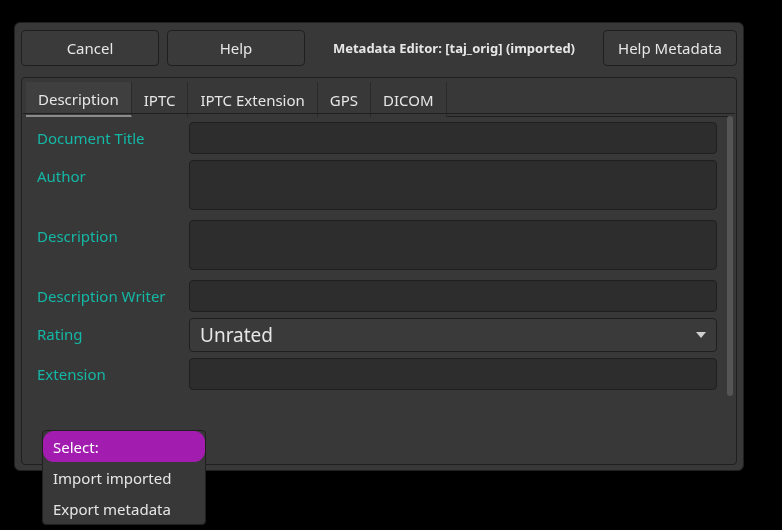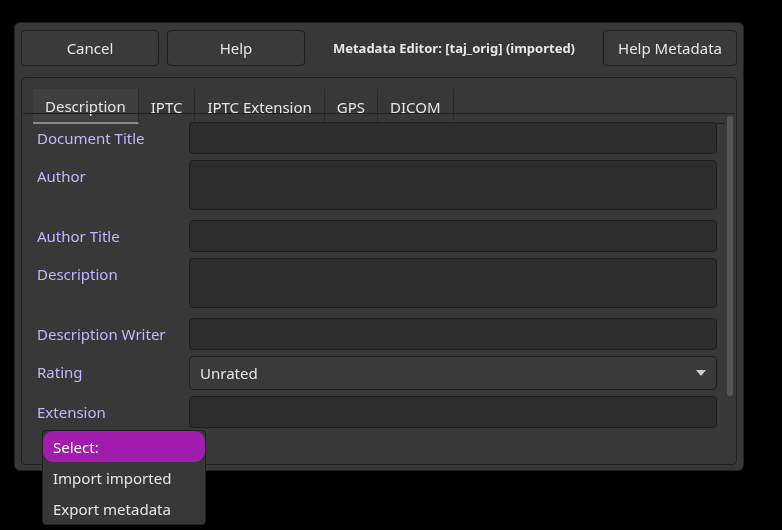--- a/index.html
+++ b/index.html
@@ -40,21 +40,21 @@
     font-weight: 700;
     font-size: 13px;
     color: #e6e6e6;
   }
 
   .body {
     margin-top: 10px;
     border: 1px solid #1f1f1f;
     border-radius: 4px;
     height: 388px;
-    padding: 11px;
+    padding: 4px;
     position: relative;
     background: #383838;
   }
   .tabs {
     display: flex;
     height: 35px;
   }
   .tab {
     display: flex;
     align-items: center;
@@ -86,30 +86,30 @@
     width: 6px;
     height: 280px;
     background: #555;
     border-radius: 3px;
   }
   .row { display: flex; align-items: flex-start; margin-bottom: 6px; }
   .row .lbl {
     width: 152px;
     padding-top: 6px;
     font-size: 15px;
-    color: #c4b5fd;
+    color: #14b8a6;
   }
   .row .fld { flex: 1; }
   .input, .textarea, .select {
     width: 100%;
     background: #2d2d2d;
     border: 1px solid #1f1f1f;
     border-radius: 4px;
     color: #e6e6e6;
-    font-size: 15px;
+    font-size: 19px;
     padding: 6px 10px;
   }
   .input { height: 32px; }
   .textarea.h2 { height: 50px; resize: none; }
   .select {
     height: 34px;
     display: flex;
     align-items: center;
     justify-content: space-between;
     background: #3a3a3a;
@@ -177,24 +177,20 @@
         <div class="row">
           <div class="lbl">Document Title</div>
           <div class="fld"><input class="input" value="" style=""></div>
         </div>
 
         <div class="row">
           <div class="lbl">Author</div>
           <div class="fld"><textarea class="textarea h2" style=""></textarea></div>
         </div>
 
-        <div class="row">
-          <div class="lbl">Author Title</div>
-          <div class="fld"><input class="input" value="" style=""></div>
-        </div>
 
         <div class="row">
           <div class="lbl">Description</div>
           <div class="fld"><textarea class="textarea h2" style=""></textarea></div>
         </div>
 
         <div class="row">
           <div class="lbl">Description Writer</div>
           <div class="fld"><input class="input" value="" style=""></div>
         </div>

